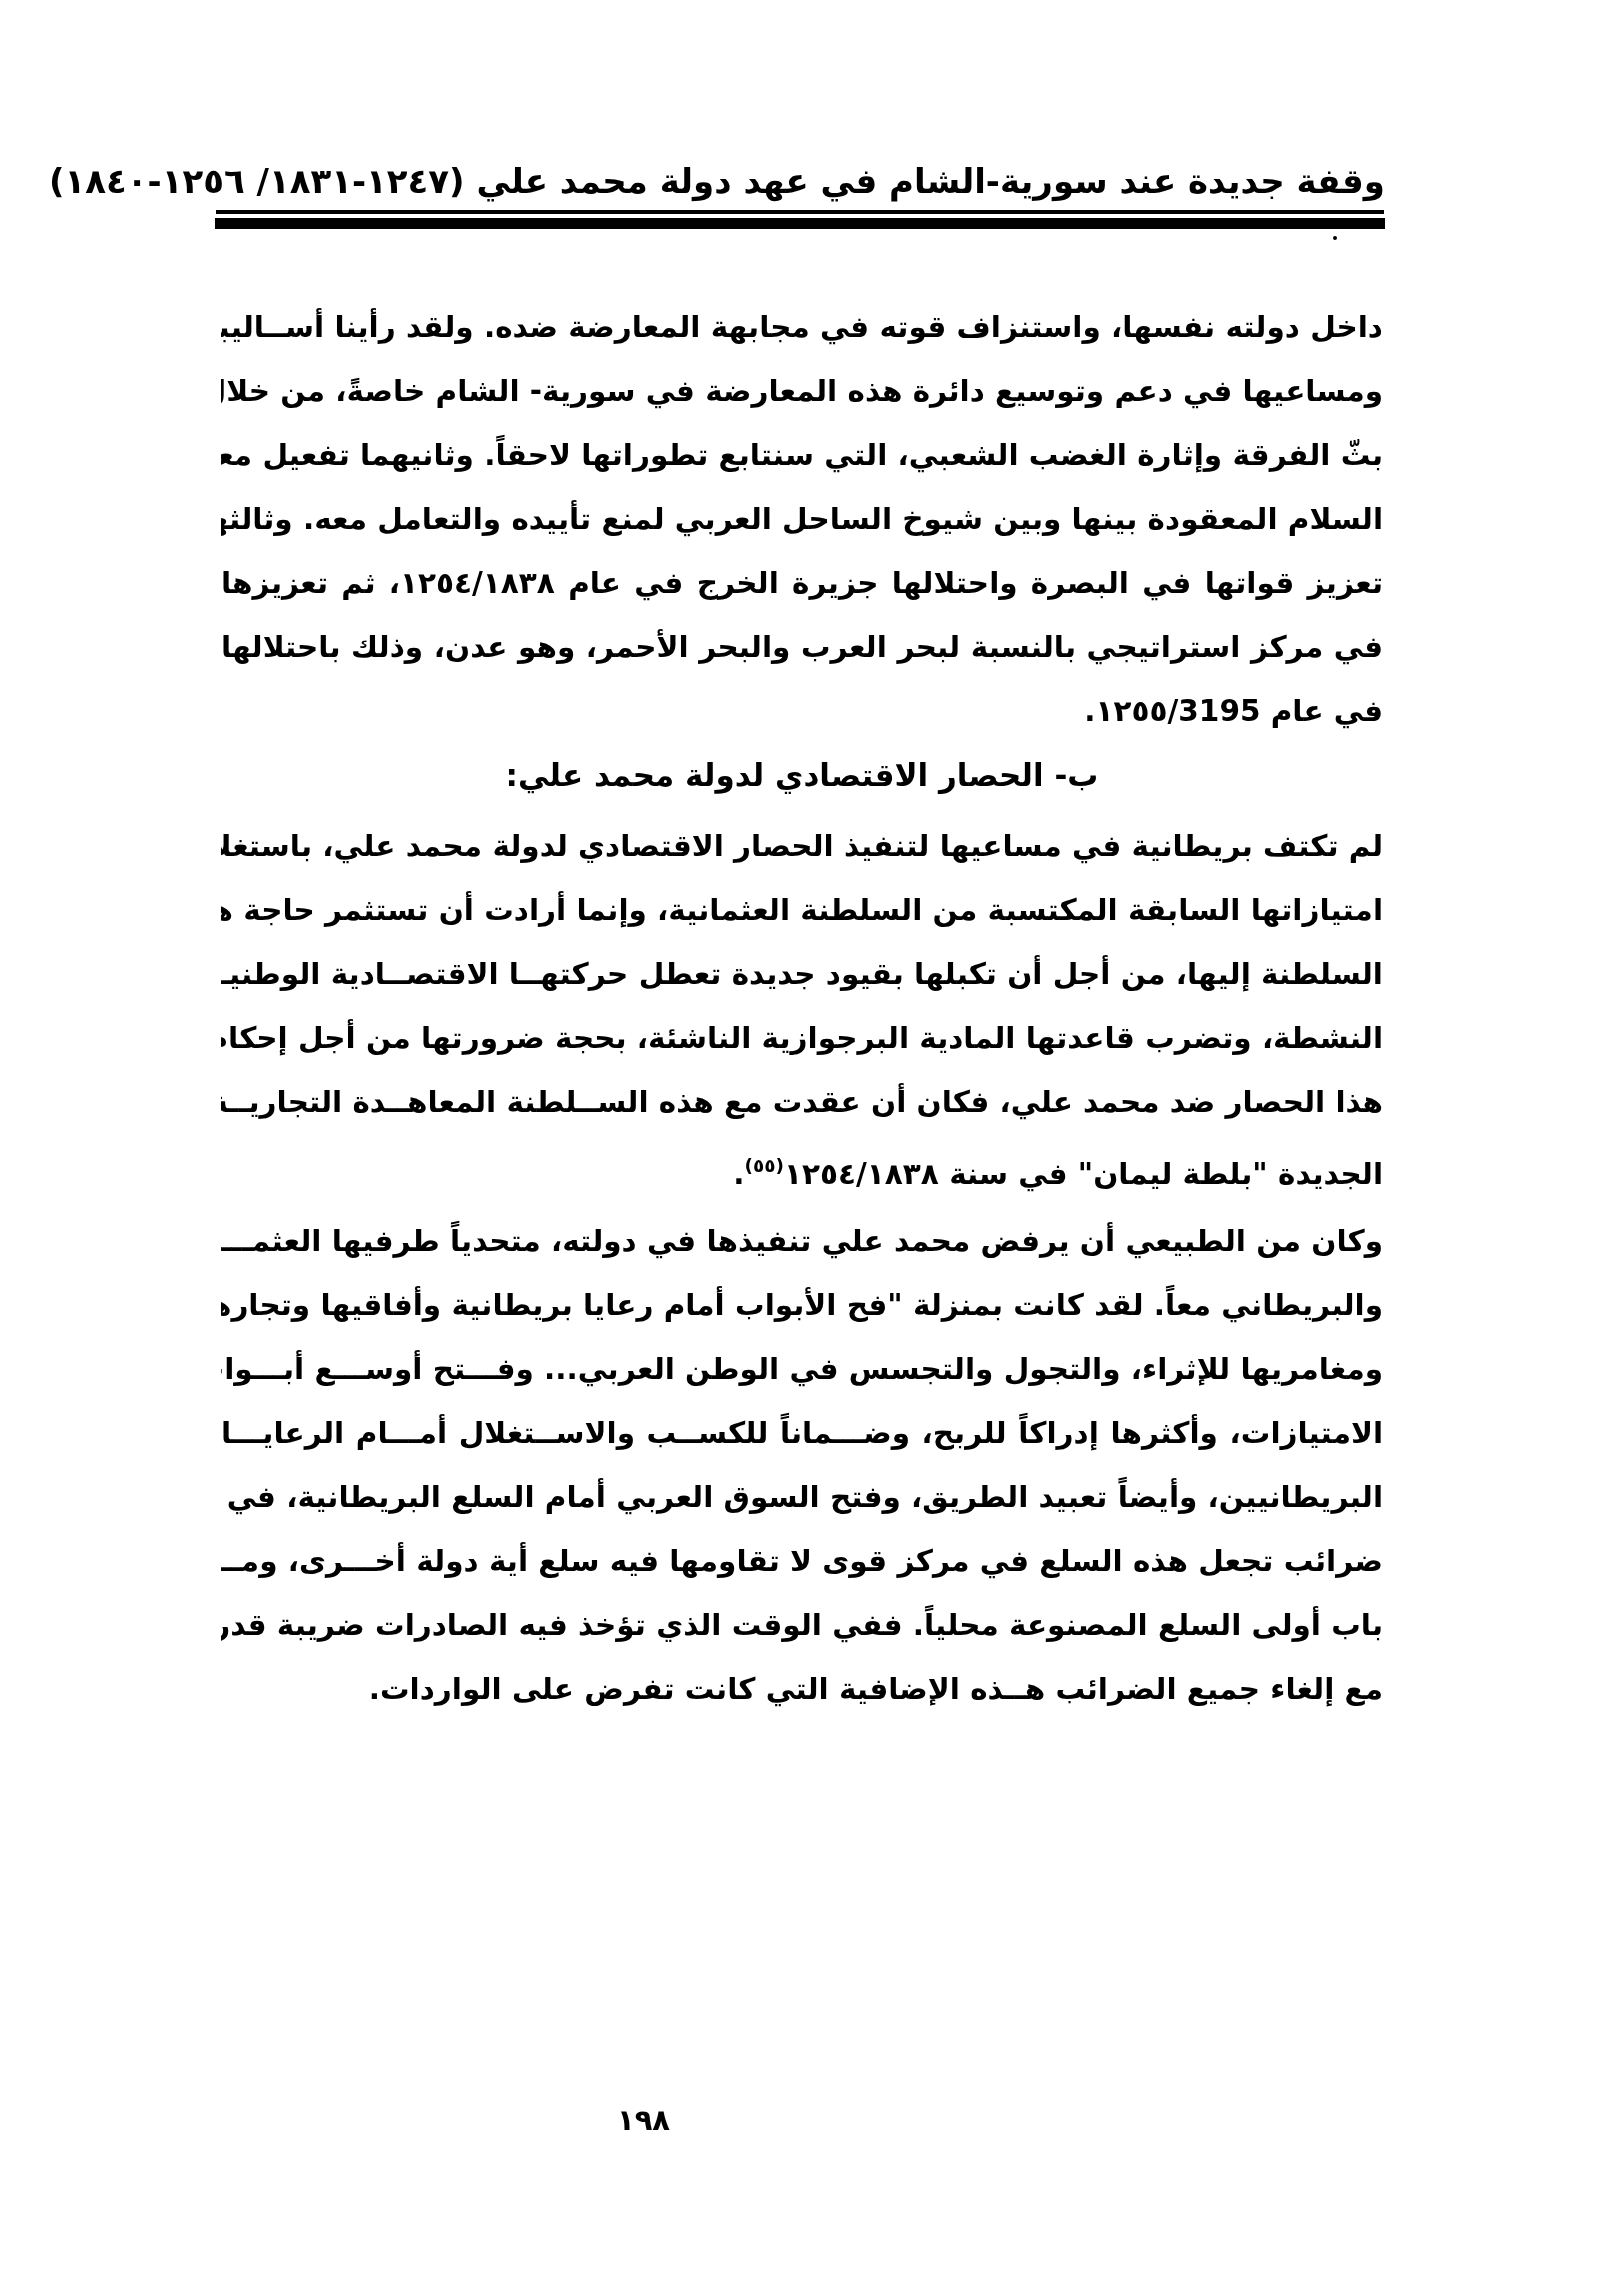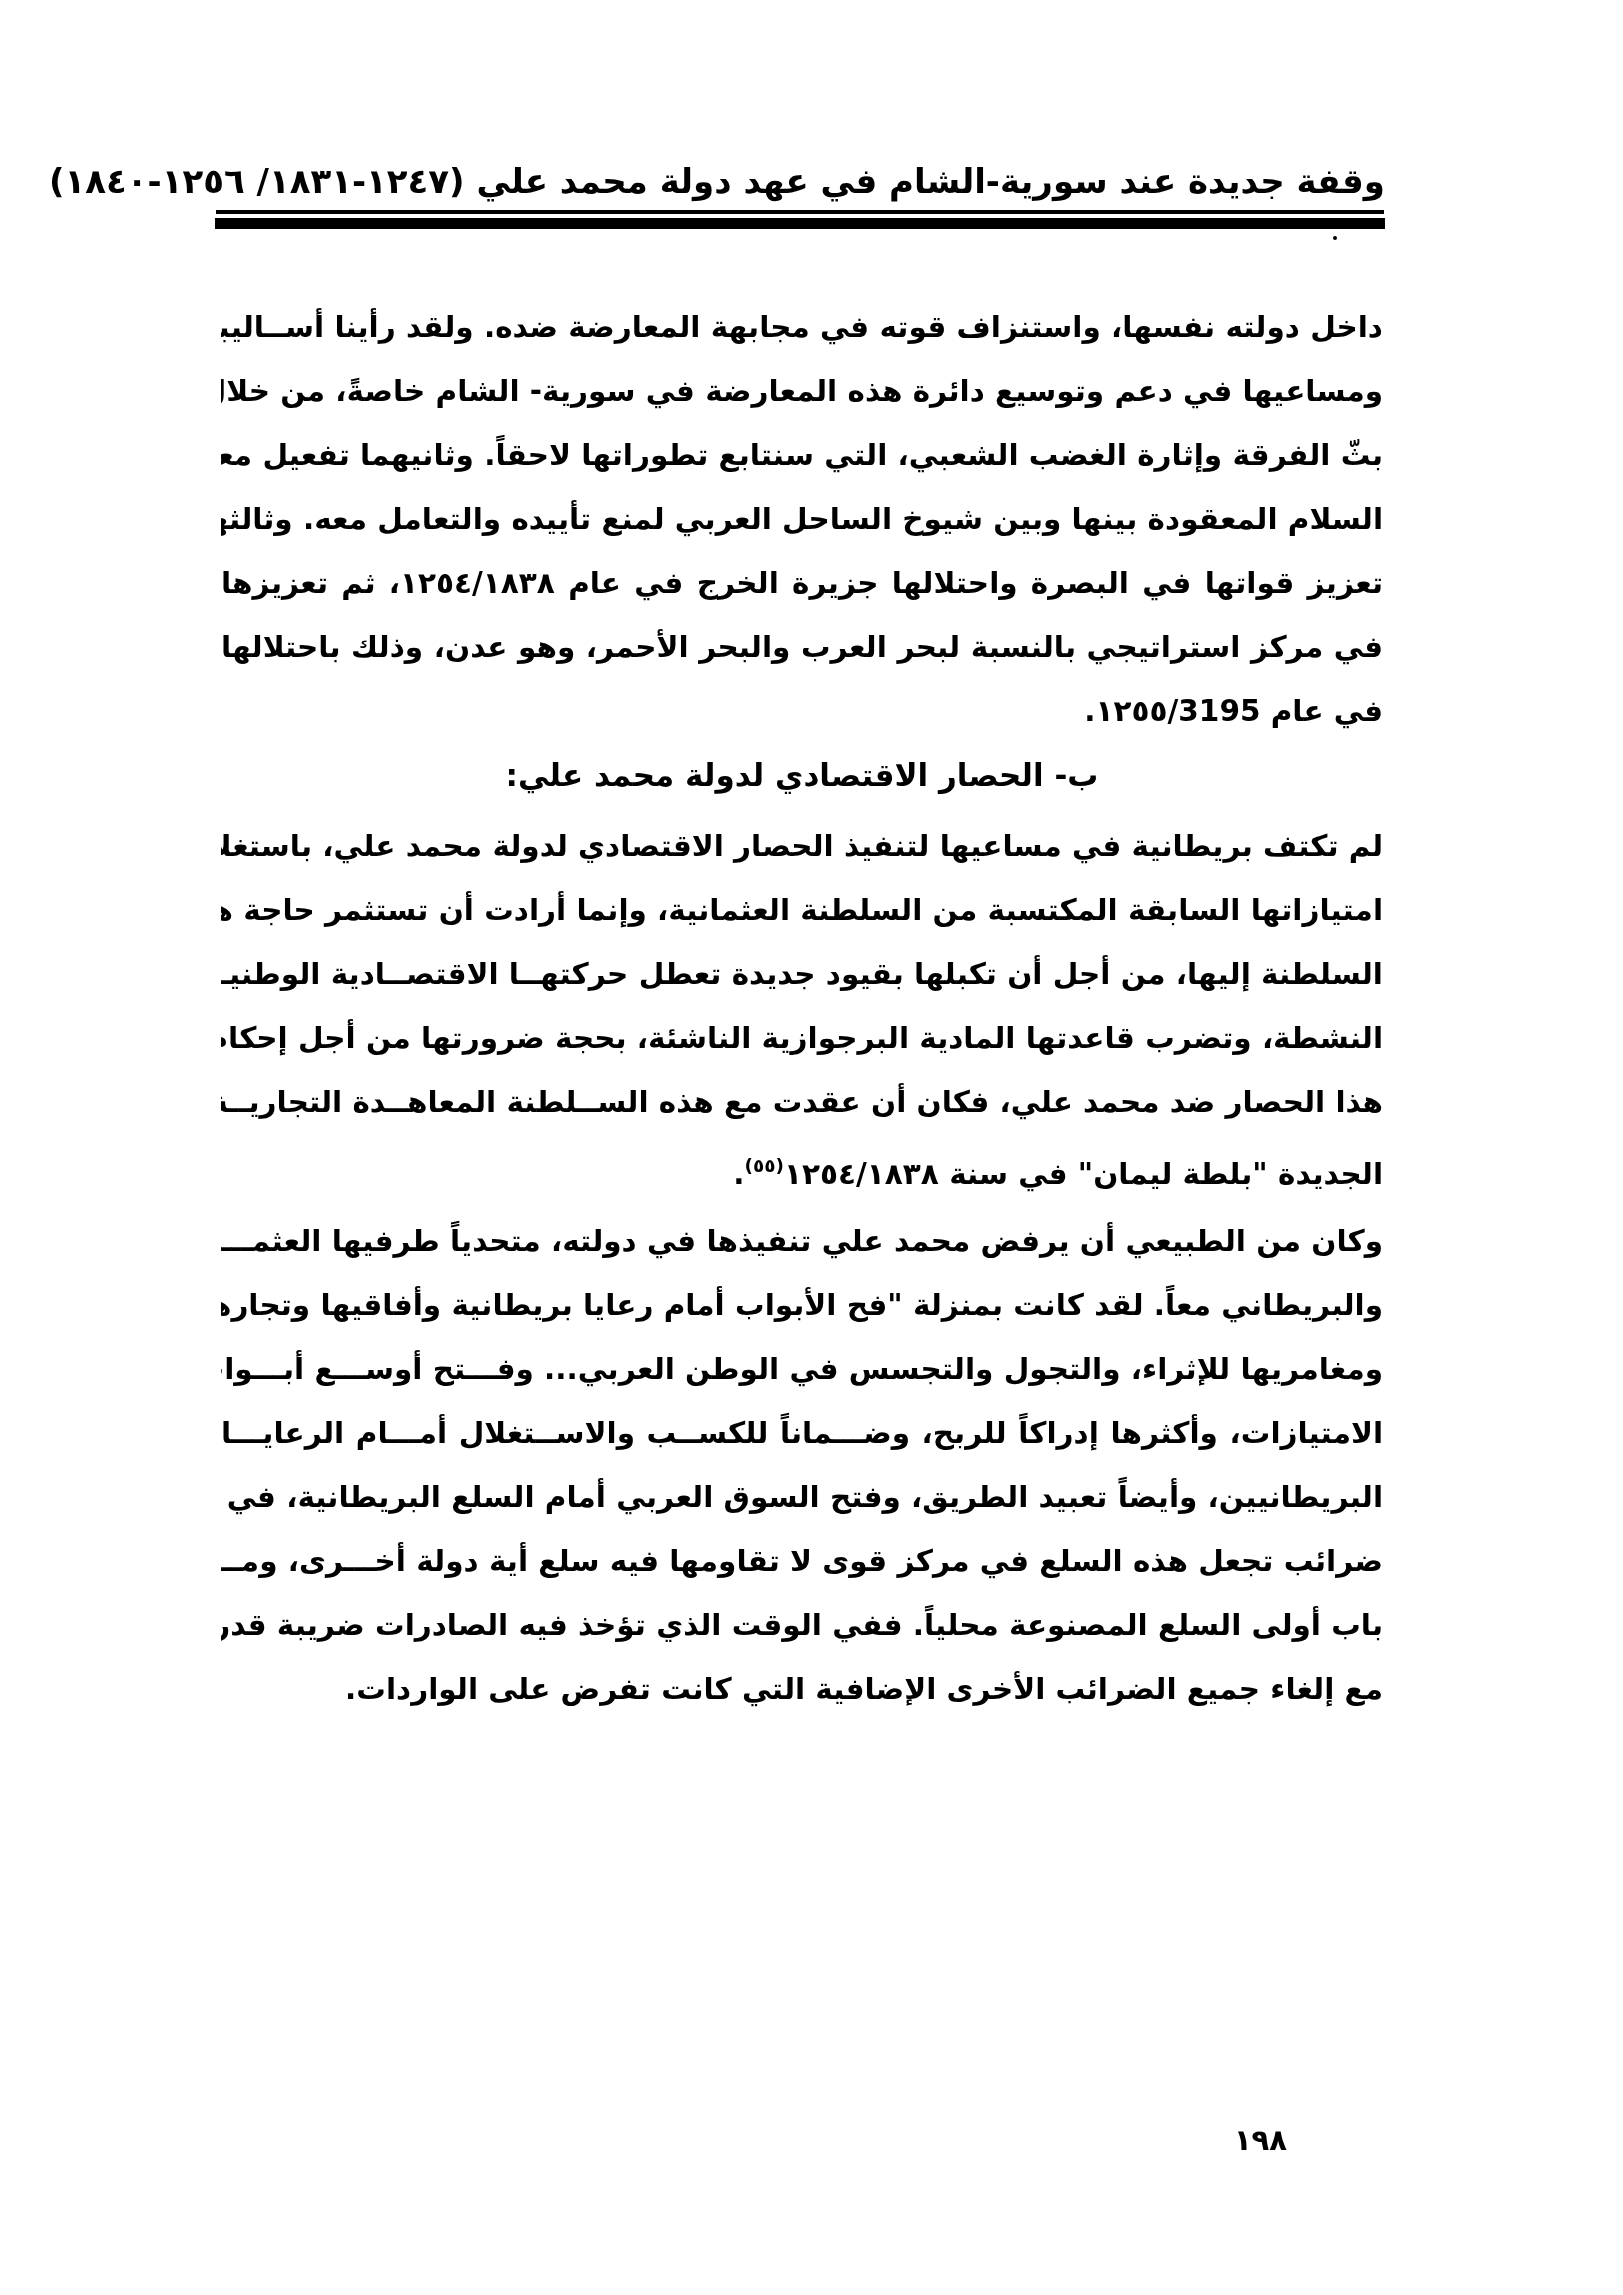--- a/index.html
+++ b/index.html
@@ -91,26 +91,26 @@
     }
     .footnote-ref {
       font-size: 18.5px;
       vertical-align: 11.8px;
     }
     .page-number {
       position: absolute;
       left: 0;
       width: 1287px;
       top: 2102px;
+      text-align: center;
       font-family: "DejaVu Sans", sans-serif;
       font-weight: bold;
       font-size: 29px;
       line-height: 37px;
       direction: rtl;
-      margin-top: 20px;
     }
   </style>
 </head>
 <body>
 
 <div class="running-header">وقفة جديدة عند سورية-الشام في عهد دولة محمد علي (١٢٤٧-١٨٣١/ ١٢٥٦-١٨٤٠)</div>
 <div class="header-rule-thin"></div>
 <div class="header-rule-thick"></div>
 <div class="header-dot"></div>
 
@@ -140,18 +140,18 @@
   <div class="gap"></div>
 
   <div>
     <span class="line">وكان من الطبيعي أن يرفض محمد علي تنفيذها في دولته، متحدياً طرفيها العثمـــاني</span>
     <span class="line">والبريطاني معاً. لقد كانت بمنزلة "فح الأبواب أمام رعايا بريطانية وأفاقيها وتجارهـــا</span>
     <span class="line">ومغامريها للإثراء، والتجول والتجسس في الوطن العربي... وفـــتح أوســـع أبـــواب</span>
     <span class="line">الامتيازات، وأكثرها إدراكاً للربح، وضـــماناً للكســب والاســتغلال أمـــام الرعايـــا</span>
     <span class="line">البريطانيين، وأيضاً تعبيد الطريق، وفتح السوق العربي أمام السلع البريطانية، في ظل</span>
     <span class="line">ضرائب تجعل هذه السلع في مركز قوى لا تقاومها فيه سلع أية دولة أخـــرى، ومـــن</span>
     <span class="line">باب أولى السلع المصنوعة محلياً. ففي الوقت الذي تؤخذ فيه الصادرات ضريبة قدرها</span>
-    <span class="line last">مع إلغاء جميع الضرائب الأخرى الإضافية التي كانت تفرض على الواردات.</span>
+    <span class="line last">مع إلغاء جميع الضرائب هــذه الإضافية التي كانت تفرض على الواردات.</span>
   </div>
 </div>
 
 <div class="page-number">١٩٨</div>
 
 
 </body></html>

